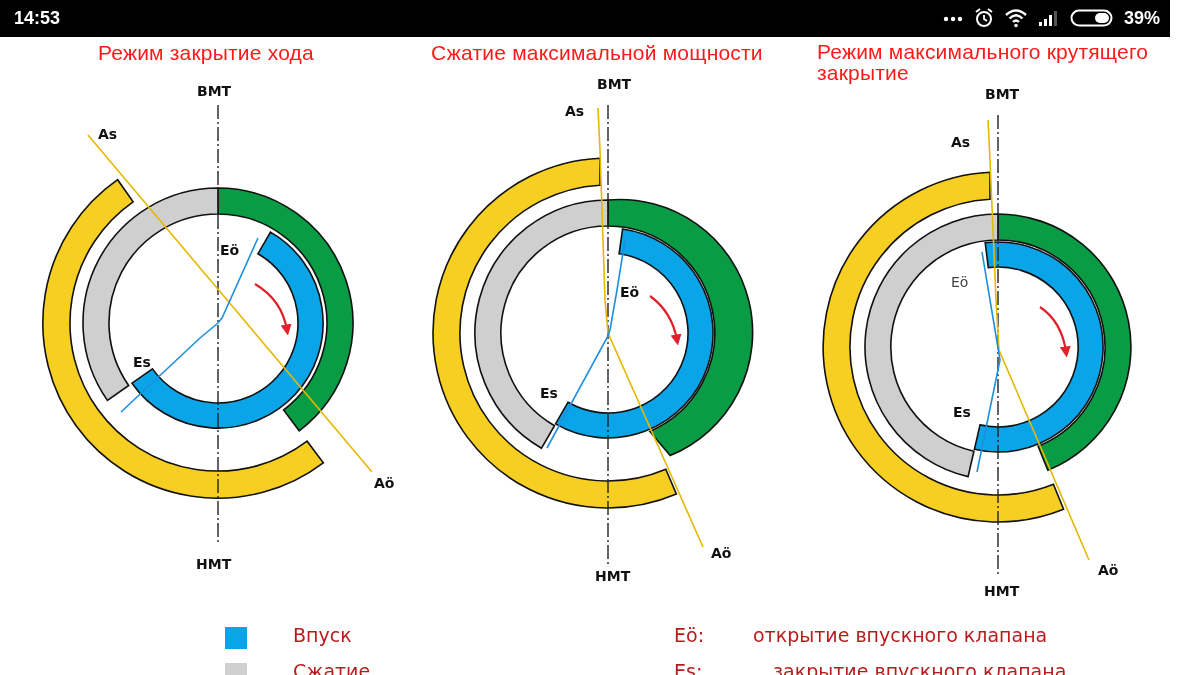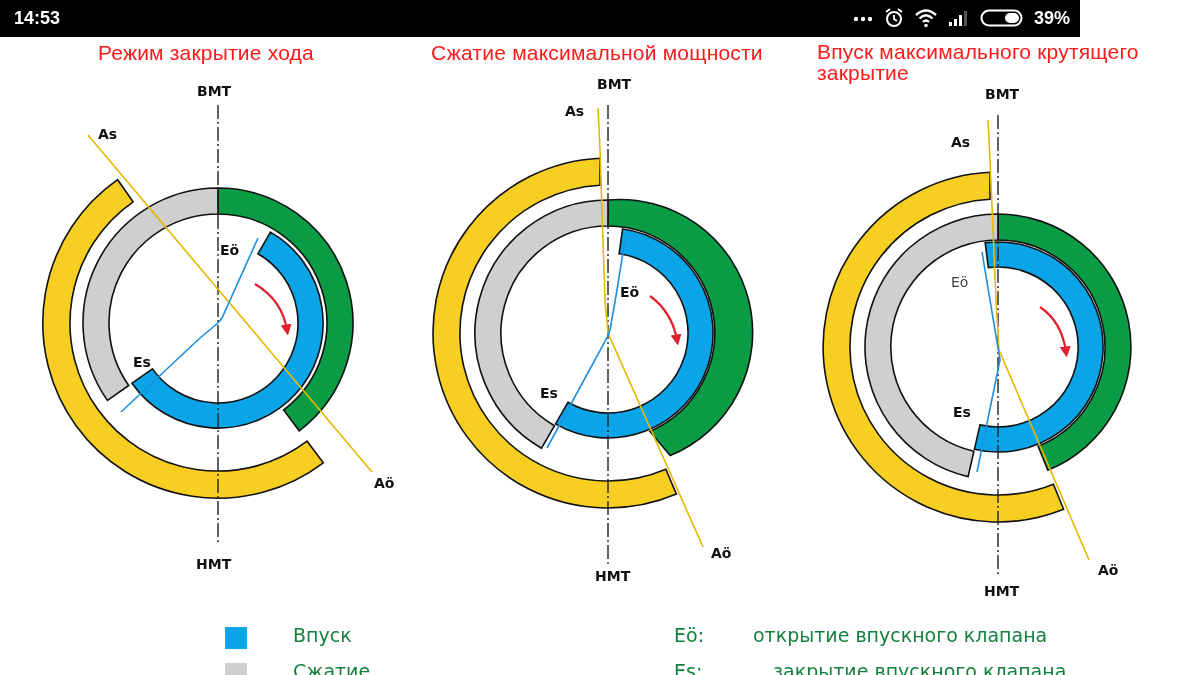--- a/index.html
+++ b/index.html
@@ -1,26 +1,26 @@
 <!DOCTYPE html>
 <html><head>
 <meta charset="utf-8">
 <style>
   html,body{margin:0;padding:0;}
   body{width:1200px;height:675px;overflow:hidden;background:#ffffff;position:relative;font-family:"Liberation Sans",sans-serif;}
-  .statusbar{position:absolute;left:0;top:0;width:1080px;height:37px;background:#000;color:#fff;}
+  .statusbar{position:absolute;left:0;top:0;width:1170px;height:37px;background:#000;color:#fff;}
   .statusbar .time{position:absolute;left:14px;top:8px;font-size:18px;font-weight:bold;font-family:"Liberation Sans",sans-serif;}
   .statusbar .right{position:absolute;right:10px;top:6px;height:24px;display:flex;align-items:center;gap:10px;}
   .statusbar .pct{font-size:18px;font-weight:bold;text-align:right;}
   .title{position:absolute;color:#ff1a1a;font-size:21px;font-family:"Liberation Sans",sans-serif;line-height:21px;letter-spacing:0.2px;}
   .lbl{position:absolute;font-family:"DejaVu Sans",sans-serif;font-weight:bold;font-size:14px;color:#111;}
   .lbl.plain{font-weight:normal;color:#444;}
   svg.diag{position:absolute;left:0;top:0;}
   .legend-sw{position:absolute;width:22px;height:22px;}
-  .legend-txt{position:absolute;font-family:"DejaVu Sans",sans-serif;font-size:19px;color:#15803d;}
+  .legend-txt{position:absolute;font-family:"DejaVu Sans",sans-serif;font-size:19px;color:#b91c1c;}
 </style>
 </head>
 <body>
 
 <div class="statusbar">
   <span class="time">14:53</span>
   <div class="right">
     <svg width="22" height="10">
         <circle cx="4" cy="6" r="2.2" fill="#fff"></circle>
         <circle cx="11" cy="6" r="2.2" fill="#fff"></circle>
@@ -46,21 +46,21 @@
     <svg width="44" height="20">
         <rect x="1.5" y="2.5" width="40" height="15" rx="7.5" fill="none" stroke="#fff" stroke-width="2"></rect>
         <rect x="25" y="5" width="14" height="10" rx="5" fill="#fff"></rect>
       </svg>
     <span class="pct">39%</span>
   </div>
 </div>
 
 <div class="title" style="left:98px;top:42px;">Режим закрытие хода</div>
 <div class="title" style="left:431px;top:42px;">Сжатие максимальной мощности</div>
-<div class="title" style="left:817px;top:41px;">Впуск максимального крутящего</div>
+<div class="title" style="left:817px;top:41px;">Режим максимального крутящего</div>
 <div class="title" style="left:817px;top:62px;">закрытие</div>
 
 <svg class="diag" width="1200" height="675" viewBox="0 0 1200 675">
   <defs>
     <marker id="arrowRed" viewBox="0 0 10 10" refX="5" refY="5" markerWidth="5" markerHeight="5" orient="auto">
       <path d="M0 0 L10 5 L0 10 z" fill="#e0202a"></path>
     </marker>
   </defs>
 
   <g>

